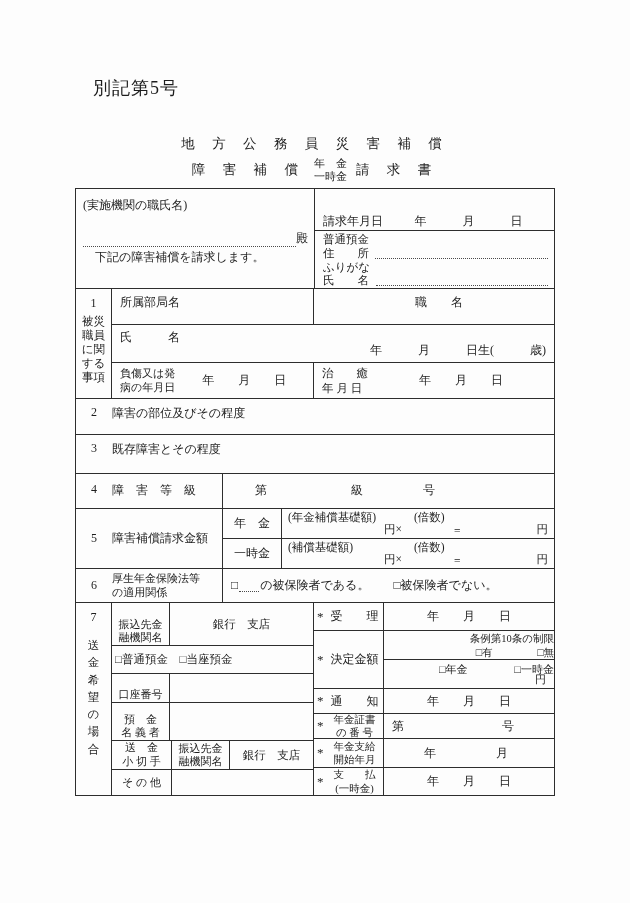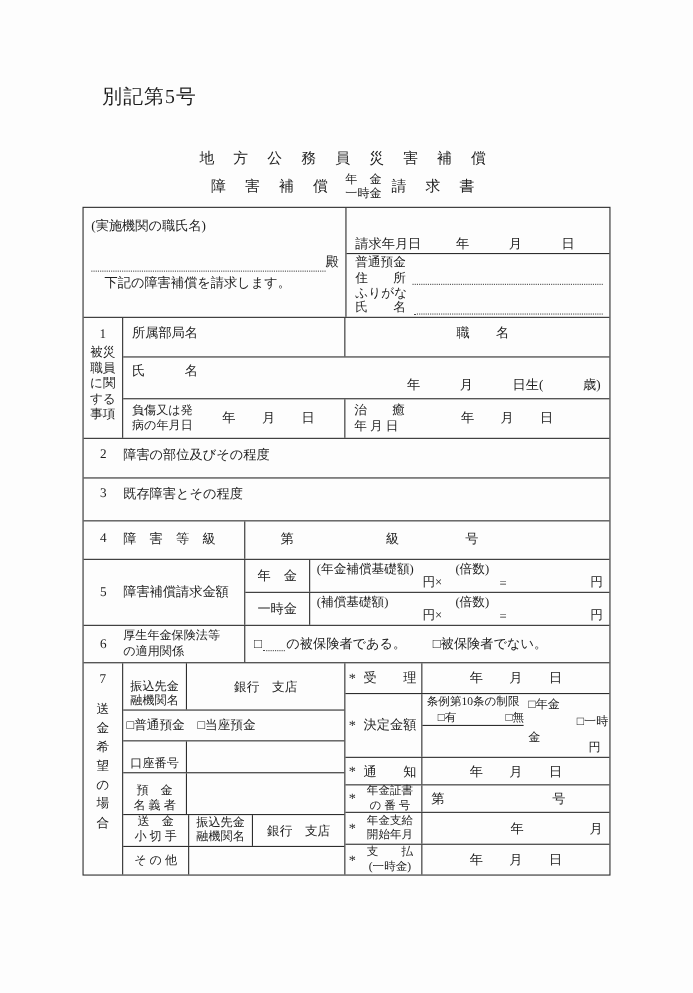--- a/index.html
+++ b/index.html
@@ -114,29 +114,29 @@
   .or2 { height:58px; border-bottom:1px solid #2d2d2d; }
   .or3 { height:25px; border-bottom:1px solid #2d2d2d; }
   .or4 { height:25px; border-bottom:1px solid #2d2d2d; }
   .or5 { height:29px; border-bottom:1px solid #2d2d2d; }
   .or6 { flex:1; }
   .astlbl { width:70px; display:flex; align-items:center; padding-left:3px; }
   .ast { width:9px; font-size:13px; }
   .astxt { flex:1; text-align:center; }
   .astxt.two { font-size:10.5px; line-height:1.25; }
   .oval { flex:1; display:flex; align-items:center; justify-content:center; }
-  .dec { flex:1; display:flex; flex-direction:row; }
+  .dec { flex:1; display:flex; flex-direction:column;text-align:right; }
   .dec1 { height:29px; border-bottom:1px solid #2d2d2d; padding:1px 0 0 4px; font-size:10.5px; line-height:1.3; }
   .decopts span:first-child { margin-left:10px; }
   .decopts span:last-child { margin-left:42px; }
   .dec2 { flex:1; position:relative; padding:2px 0 0 4px; font-size:11px; }
   .dec2 .lump { margin-left:44px; }
   .dec2 .yen-br { position:absolute; right:8px; bottom:1px; }
   .certval { flex:1; display:flex; align-items:center; justify-content:space-between; padding:0 40px 0 8px; }
-  .startval { flex:1; display:flex; align-items:center; justify-content:flex-end; padding-right:6px;font-family:Liberation Serif, serif; }
+  .startval { flex:1; display:flex; align-items:center; justify-content:center; padding-right:6px;font-family:Liberation Serif, serif; }
 </style>
 </head>
 <body>
 
 <div class="page">
 
   <div class="form-no" data-bind="page.form_no">別記第5号</div>
 
   <div class="title">
     <div class="title-l1" data-bind="title.line1">地 方 公 務 員 災 害 補 償</div>

